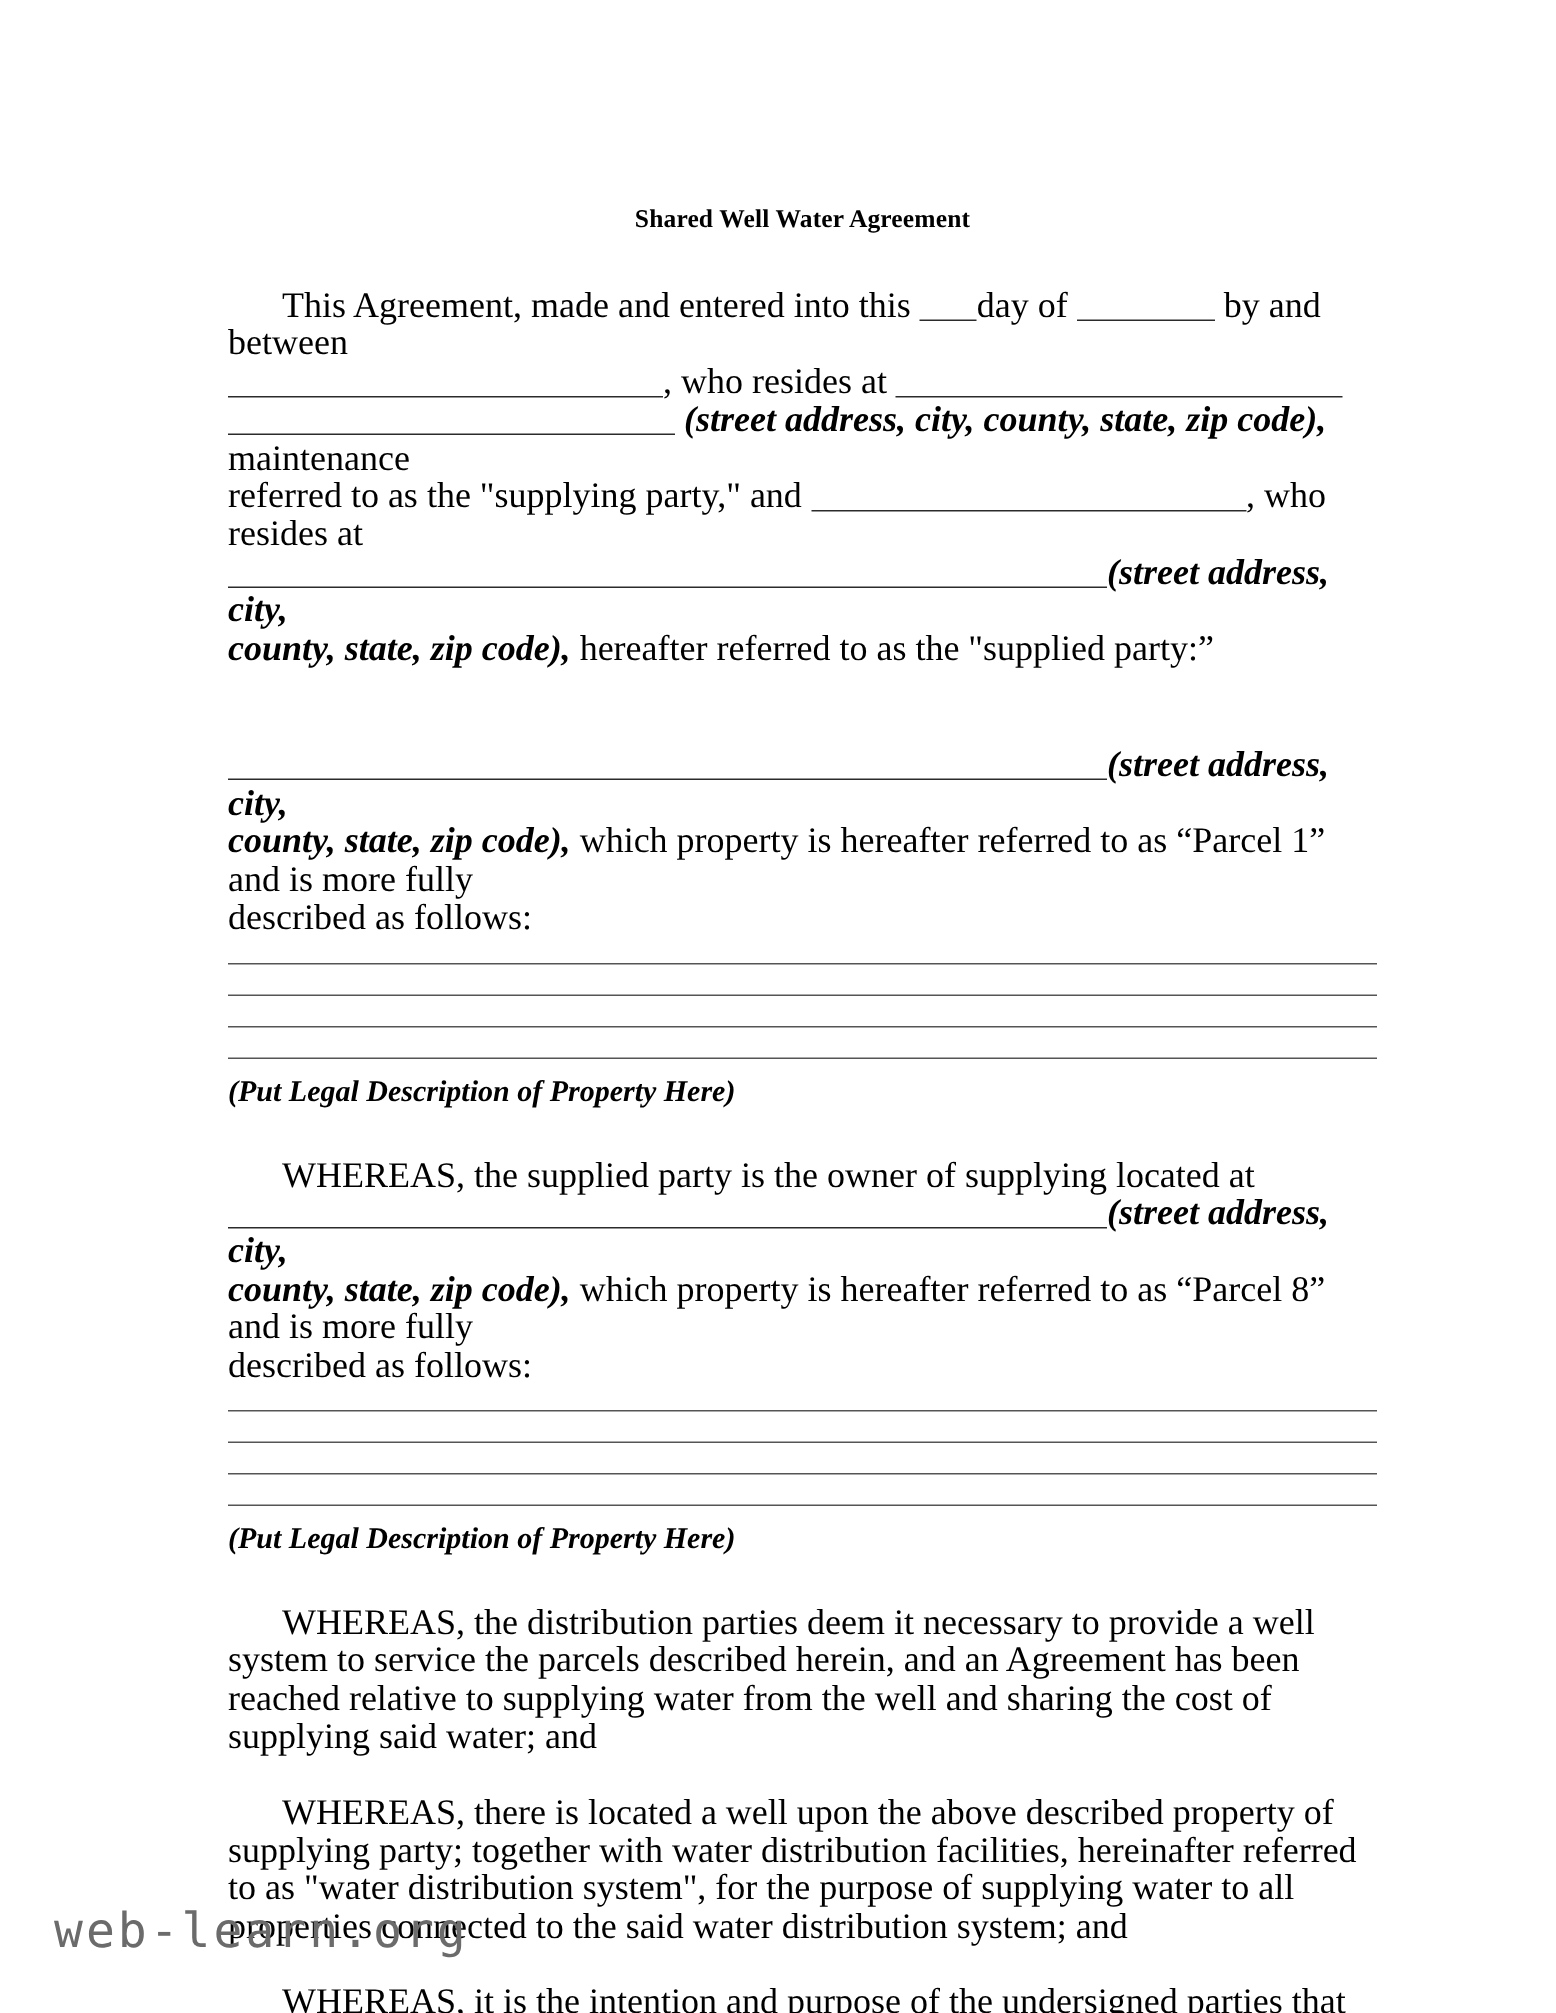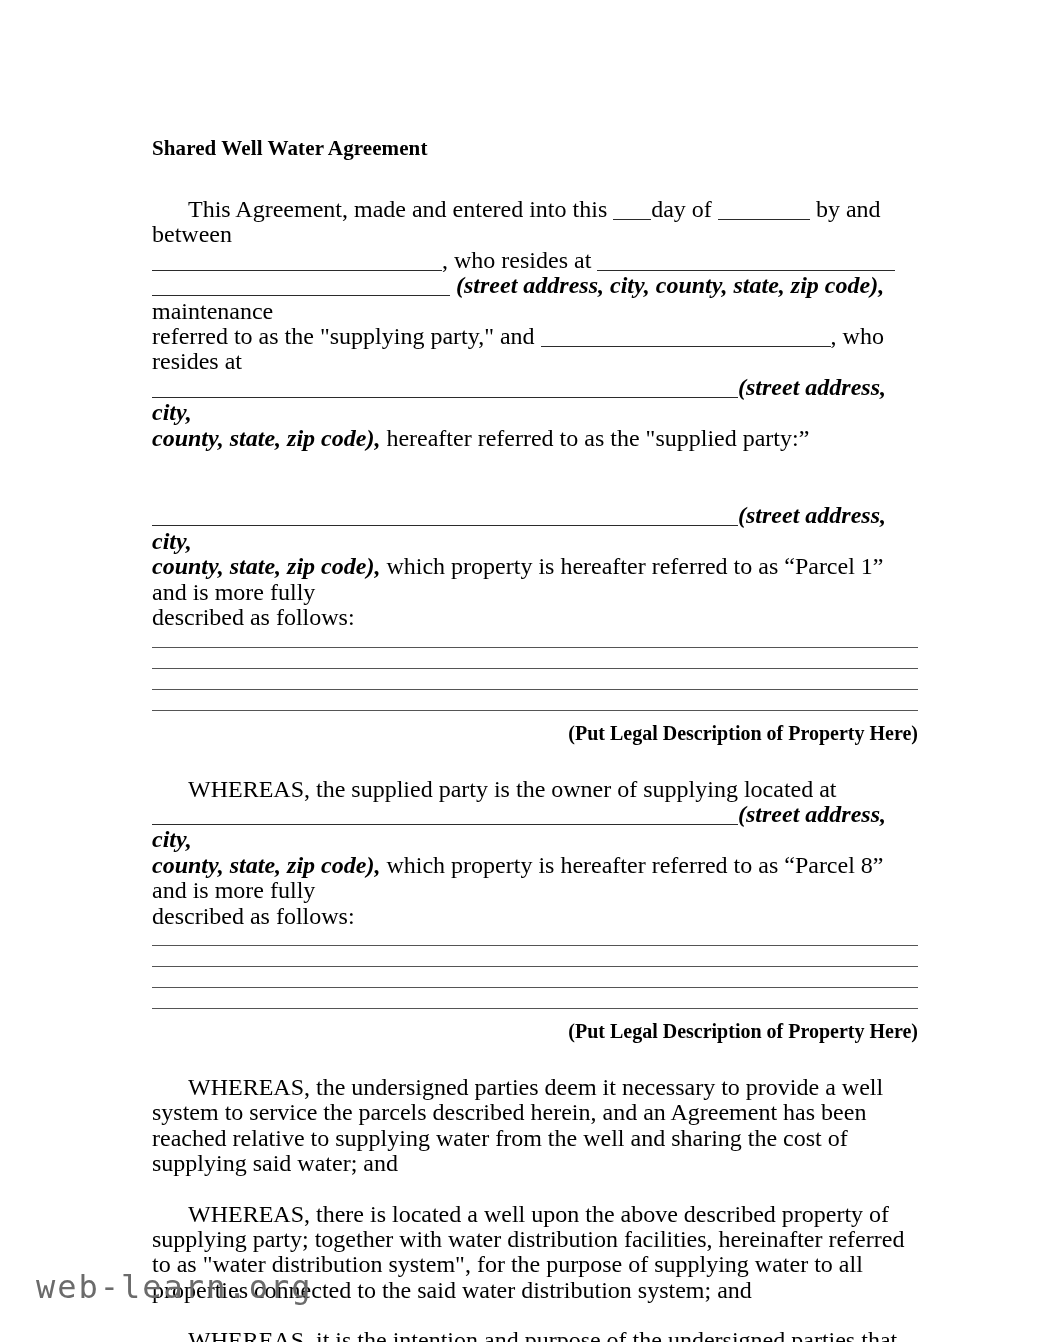--- a/index.html
+++ b/index.html
@@ -16,23 +16,23 @@
     font-family: "Liberation Serif", "DejaVu Serif", serif;
     color: #000000;
   }
   .content {
     position: absolute;
     left: 152px;
     top: 136px;
     width: 766px;
   }
   .doc-title {
-    text-align: left;
+    text-align: center;
     font-weight: bold;
-    font-size: 21px;
+    font-size: 17px;
     letter-spacing: 0.1px;
     margin: 0 0 36px 0;
   }
   p.para {
     margin: 0;
     font-size: 24px;
     line-height: 25.4px;
     text-align: left;
     text-indent: 0;
   }
@@ -62,22 +62,23 @@
   .rules {
     margin: 16px 0 0 0;
   }
   .rule {
     height: 0;
     border-bottom: 1.6px solid #555555;
     margin-bottom: 20px;
   }
   .rule:last-child { margin-bottom: 0; }
   .caption {
-    text-align: right;
+    text-align: left;
     font-weight: bold;
+    font-style: italic;
     font-size: 20px;
     margin: 11px 0 0 0;
   }
   .watermark {
     position: absolute;
     left: 36px;
     top: 1268px;
     font-family: "DejaVu Sans Mono", "Liberation Mono", monospace;
     font-size: 32px;
     letter-spacing: 2px;
@@ -126,21 +127,21 @@
     <div class="rules">
       <div class="rule"></div>
       <div class="rule"></div>
       <div class="rule"></div>
       <div class="rule"></div>
     </div>
     <div class="caption">(Put Legal Description of Property Here)</div>
 
     <div class="gap-lg"></div>
 
-    <p class="para indent">WHEREAS, the undersigned parties deem it necessary to provide a well system to service the parcels described herein, and an Agreement has been reached relative to supplying water from the well and sharing the cost of supplying said water; and</p>
+    <p class="para indent">WHEREAS, the distribution parties deem it necessary to provide a well system to service the parcels described herein, and an Agreement has been reached relative to supplying water from the well and sharing the cost of supplying said water; and</p>
     <div class="gap-sm"></div>
     <p class="para indent">WHEREAS, there is located a well upon the above described property of supplying party; together with water distribution facilities, hereinafter referred to as "water distribution system", for the purpose of supplying water to all properties connected to the said water distribution system; and</p>
     <div class="gap-sm"></div>
     <p class="para indent">WHEREAS, it is the intention and purpose of the undersigned parties that the well and water distribution system shall be used and operated to provide an adequate supply of water for each of the properties connected thereto, for the domestic consumption of the occupants of said properties, and to assure the continuous and satisfactory operation and maintenance of the well and water</p>
 
   </div>
 
   <div class="watermark">web-learn.org</div>
 
 </div>

